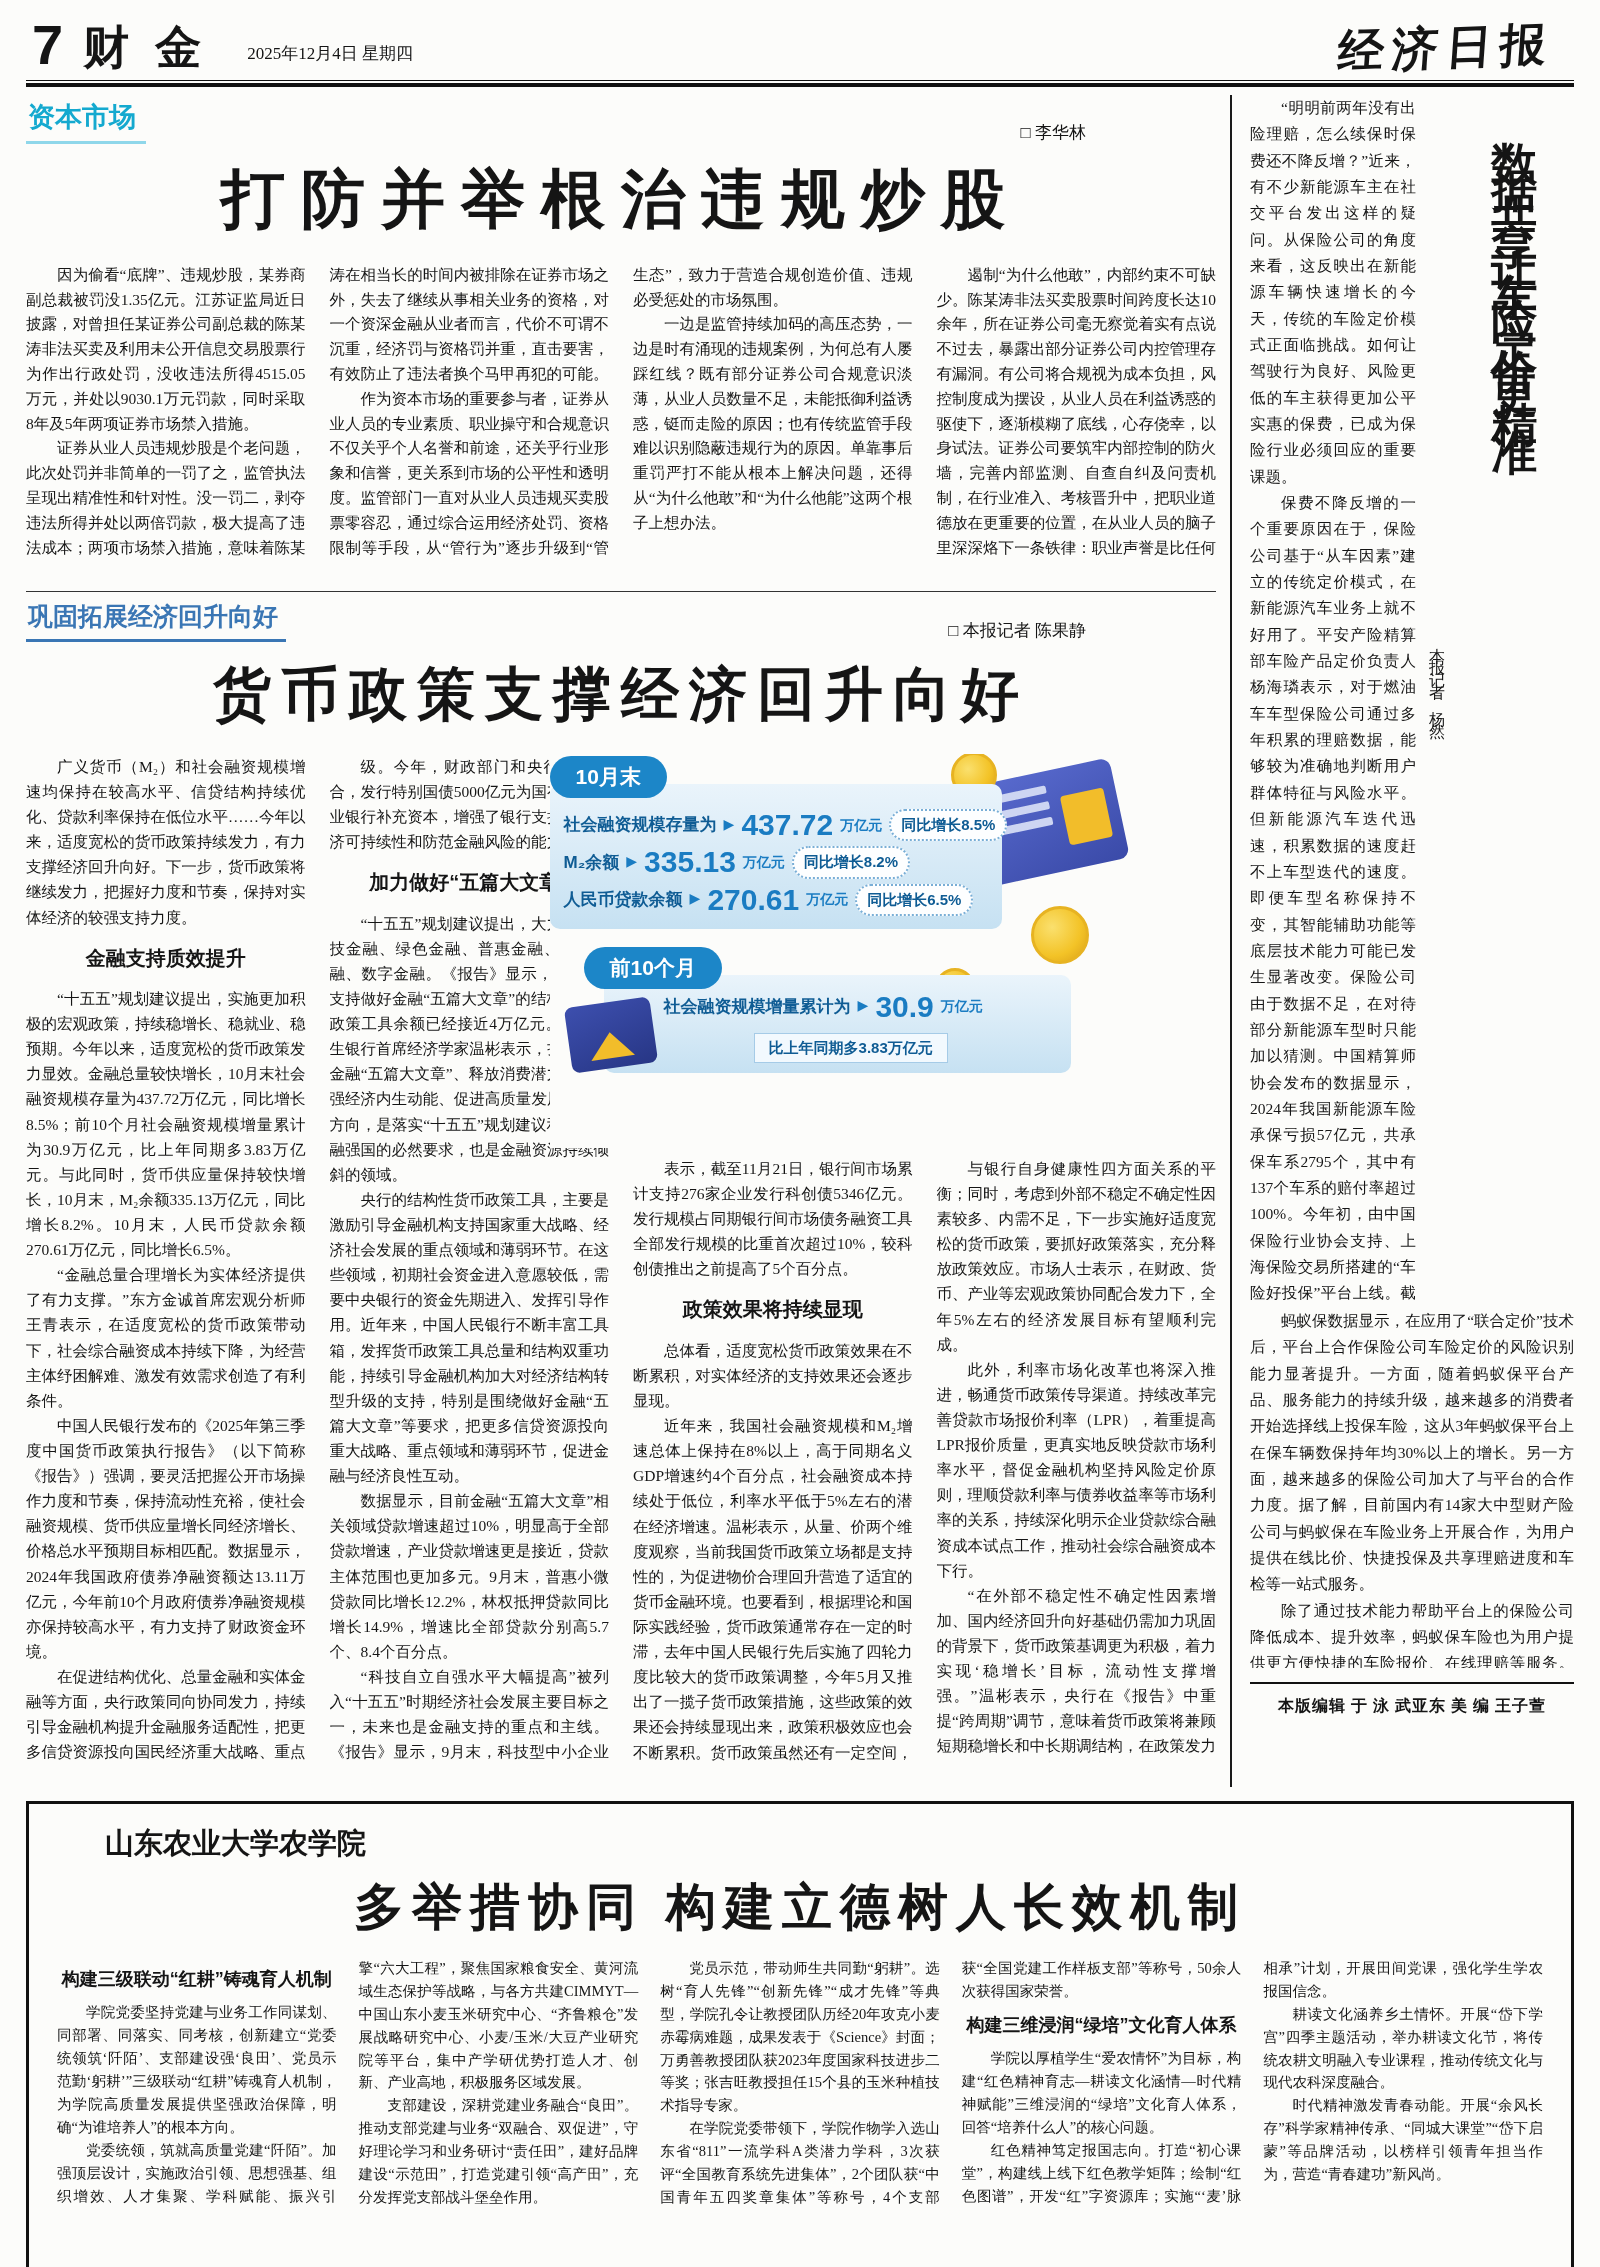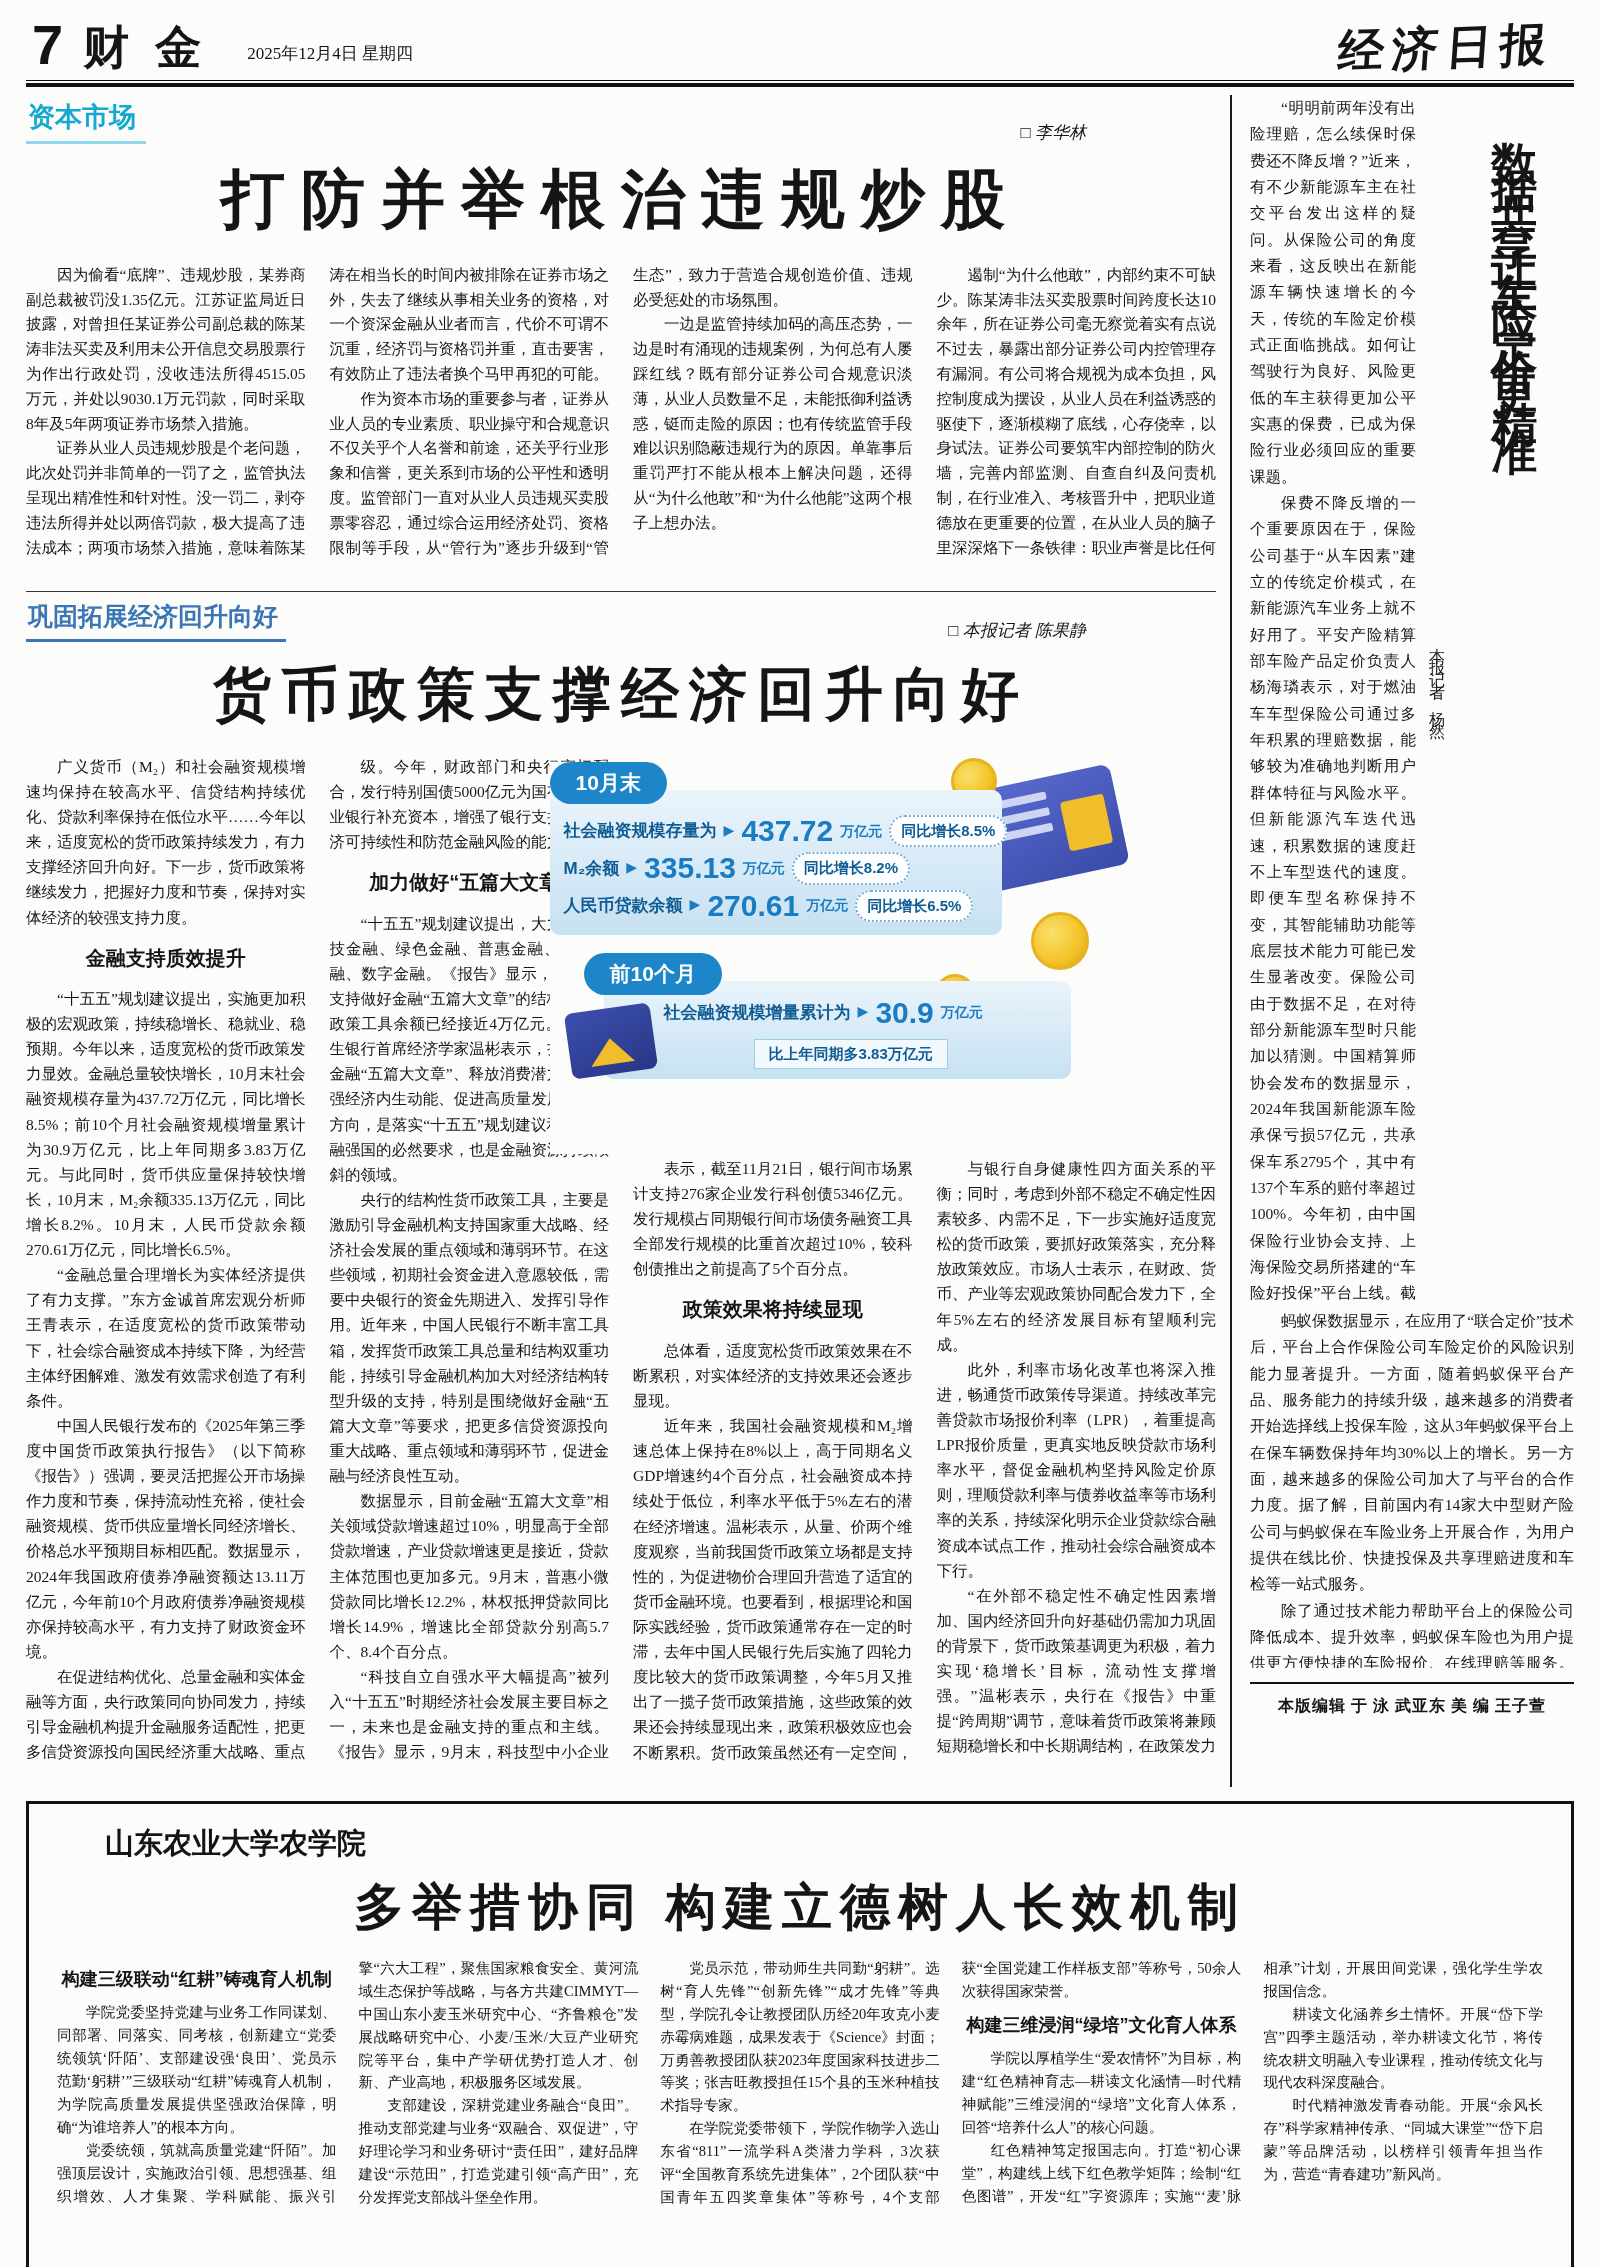--- a/index.html
+++ b/index.html
@@ -24,41 +24,41 @@
   .left-zone { width:1190px; }
   .v-div { width:2px; background:#1a1a1a; }
   .right-zone { flex:1; display:flex; flex-direction:column; padding-left:4px; }
 
   
   .kicker-row { display:flex; align-items:flex-end; justify-content:space-between; margin:4px 0 2px; }
   .kicker1 { font-family:"Liberation Sans",sans-serif; font-weight:900; font-size:27px; color:#14a9cf;
     padding:0 10px 6px 2px; border-bottom:3.5px solid #8fd7ea; }
   .kicker2 { font-family:"Liberation Sans",sans-serif; font-weight:800; font-size:25px; color:#3a76b4;
     padding:0 8px 6px 2px; border-bottom:3px solid #3a76b4; }
-  .byline { font-size:17px; padding-right:130px;font-style:italic; }
+  .byline { font-size:17px; padding-right:130px; }
 
   
   .a1-title { font-family:"Liberation Sans",sans-serif; font-weight:900; font-size:64px;
     letter-spacing:16px; text-align:center; margin:12px 0 20px; }
   .a1-body { height:312px; overflow:hidden; column-count:4; column-gap:24px;
     text-align:justify; font-size:15.5px; line-height:1.6; }
   .para { margin:0; text-indent:2em; }
   .hr1 { border:0; border-top:1.5px solid #333; margin:16px 0 8px; }
 
   
   .a2-title { font-weight:900; font-size:58px; letter-spacing:10px; text-align:center; margin:14px 0 20px; }
   .a2-body { position:relative; display:flex; gap:24px; height:1010px; overflow:hidden;
     text-align:justify; font-size:15.5px; line-height:1.62; }
   .a2-c { flex:1; overflow:hidden; }
   .sub { font-family:"Liberation Sans",sans-serif; font-weight:900; font-size:20px;
     text-align:center; margin:12px 0; text-indent:0; }
   .pad-ig { padding-top:402px; }
 
   
-  .ig { position:absolute; left:44%; top:8px; width:47.5%; height:392px; background:#fcfcfa; z-index:3; }
+  .ig { position:absolute; left:44%; top:2px; width:47.5%; height:392px; background:#fcfcfa; z-index:3; }
   .ig-pill { display:inline-block; background:#1c86c8; color:#fff; font-family:"Liberation Sans",sans-serif;
     font-weight:800; font-size:21px; padding:4px 26px; border-radius:22px; position:relative; z-index:4; }
   .ig-panel { background:linear-gradient(180deg,#eaf4fb,#c6e1f2); border-radius:10px;
     padding:20px 14px 8px; margin-top:-14px; width:80%; position:relative; z-index:2; }
   .ig-row { display:flex; align-items:center; gap:7px; margin:5px 0; white-space:nowrap; }
   .ig-lab { color:#0f5c94; font-family:"Liberation Sans",sans-serif; font-weight:800; font-size:17px; }
   .ig-arr { color:#1a7cc2; font-size:14px; }
   .ig-val { color:#1a7cc2; font-family:"Liberation Sans",sans-serif; font-weight:800; font-size:30px; line-height:1; }
   .ig-unit { color:#1a7cc2; font-family:"Liberation Sans",sans-serif; font-weight:800; font-size:14px; }
   .ig-badge { border:2px dotted #79aed6; background:#fdfeff; border-radius:999px; padding:2px 10px;

